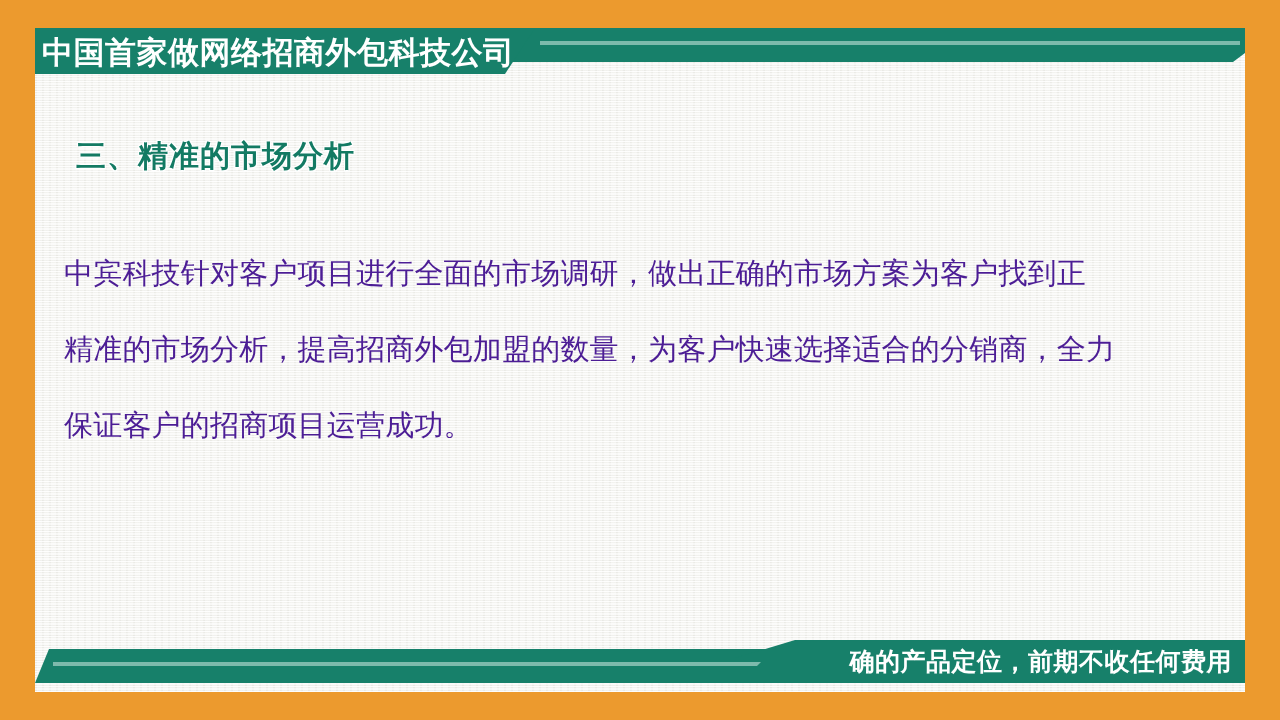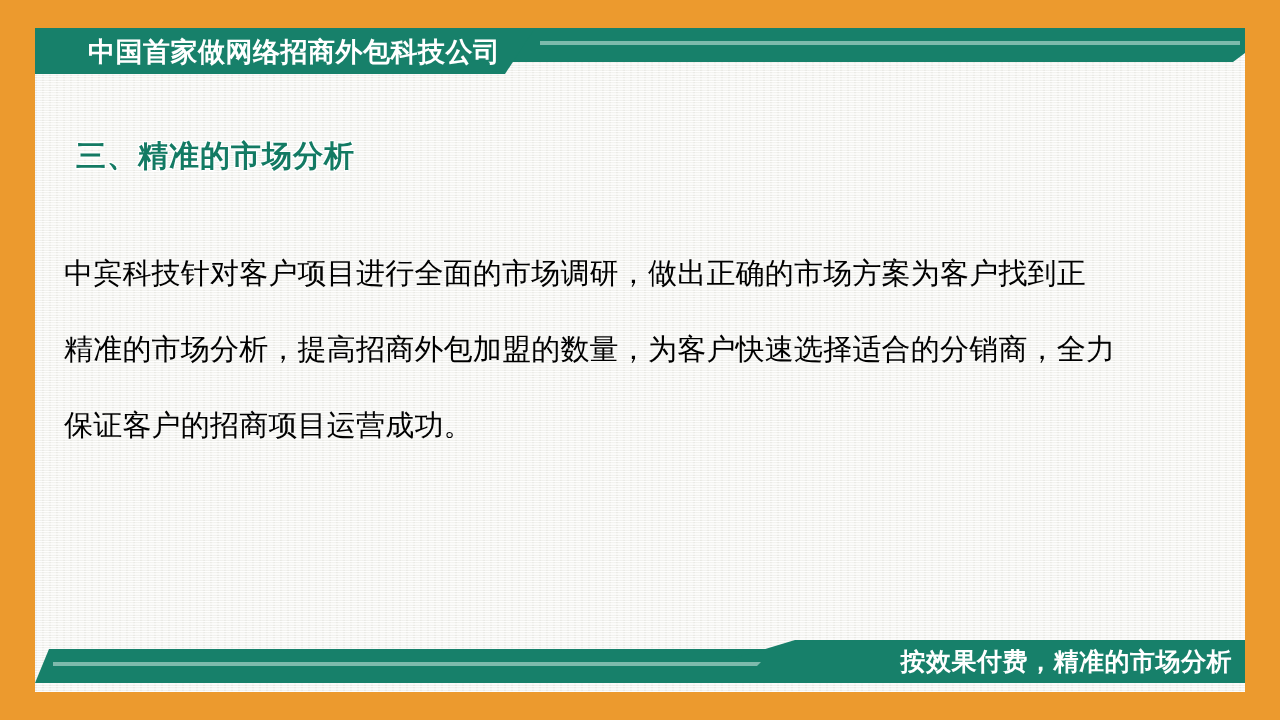--- a/index.html
+++ b/index.html
@@ -70,27 +70,26 @@
     pointer-events: none;
   }
 
   
   #header-title {
     position: absolute;
     left: 42px;
     top: 34px;
     height: 36px;
     line-height: 36px;
-    font-size: 27px;
+    font-size: 31px;
     font-weight: bold;
     color: #FFFFFF;
     letter-spacing: 0.5px;
     white-space: nowrap;
     font-family: "DejaVu Sans", "Liberation Sans", sans-serif;
-    margin-left: 46px;
   }
 
   
   #footer-text {
     position: absolute;
     right: 48px;
     top: 645px;
     height: 34px;
     line-height: 34px;
     font-size: 25px;
@@ -124,21 +123,21 @@
       -1px -1px 0 rgba(255,255,255,0.95),
        0 2px 3px rgba(255,255,255,0.9);
     white-space: nowrap;
   }
 
   #body-paragraph {
     margin: 58px 0 0 0;
     font-family: "DejaVu Serif", "Liberation Serif", serif;
     font-size: 29px;
     line-height: 76px;
-    color: #000000;
+    color: #4c1d95;
     letter-spacing: 0.2px;
     text-align: justify;
     text-justify: inter-character;
   }
   #body-paragraph .ln {
     display: block;
     white-space: nowrap;
   }
 </style>
 </head>
@@ -161,21 +160,21 @@
 
   <svg id="footer-banner" viewBox="0 0 1210 56" preserveAspectRatio="none" aria-hidden="true">
 
     <polygon points="14,13 1210,13 1210,47 0,47" fill="#17806A"></polygon>
 
     <polygon points="700,22 760,4 1210,4 1210,47 700,47" fill="#17806A"></polygon>
 
     <polygon points="18,26 726,26 722,30 18,30" fill="#8FC4B7" opacity="0.85"></polygon>
   </svg>
 
-  <div id="footer-text">按效果付费，精准的市场分析</div>
+  <div id="footer-text">确的产品定位，前期不收任何费用</div>
 
   <div id="content">
 
     <h2 id="section-heading">三、精准的市场分析</h2>
 
     <div id="body-paragraph">
       <span class="ln">中宾科技针对客户项目进行全面的市场调研，做出正确的市场方案为客户找到正</span>
       <span class="ln">精准的市场分析，提高招商外包加盟的数量，为客户快速选择适合的分销商，全力</span>
       <span class="ln">保证客户的招商项目运营成功。</span>
     </div>

